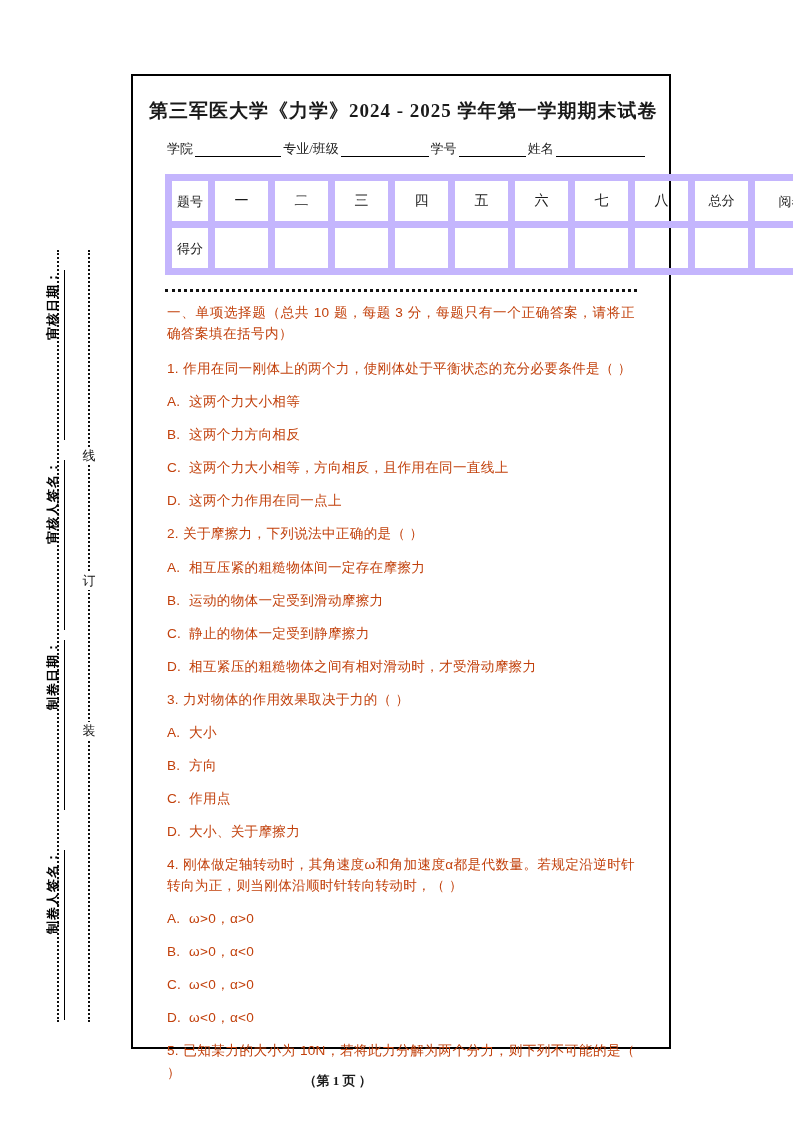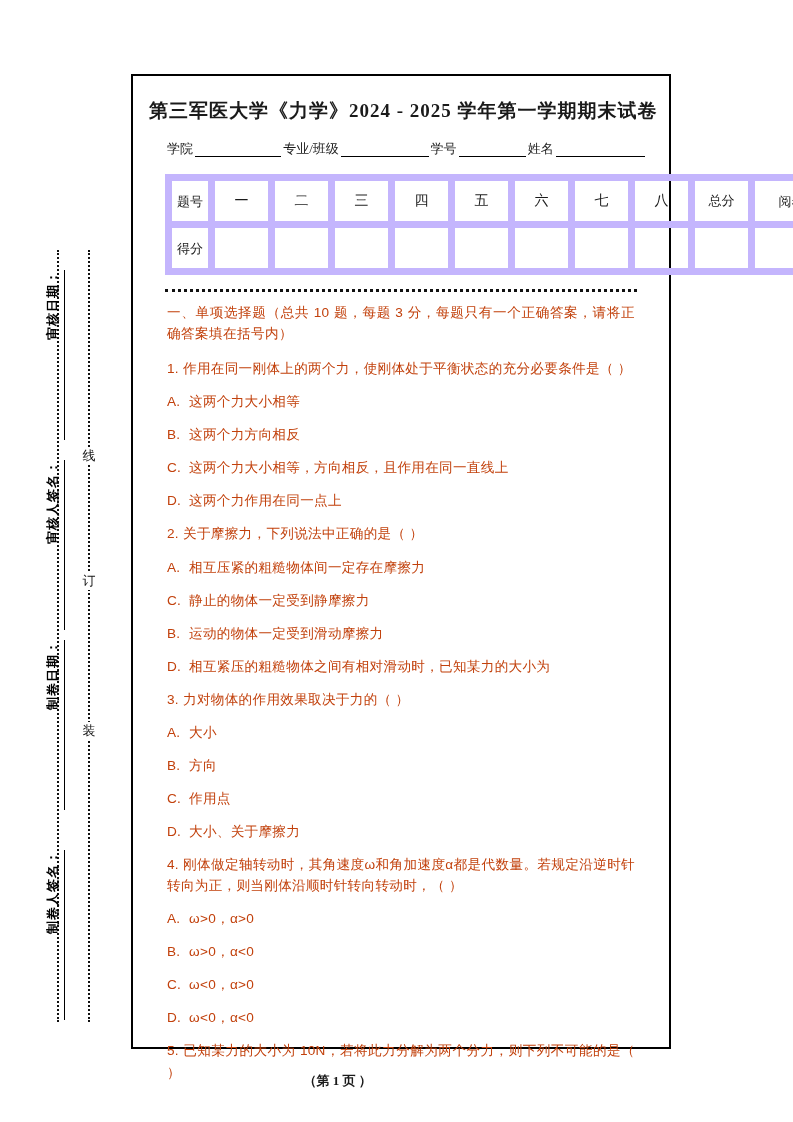--- a/index.html
+++ b/index.html
@@ -253,23 +253,23 @@
       <div class="section-head">一、单项选择题（总共 10 题，每题 3 分，每题只有一个正确答案，请将正确答案填在括号内）</div>
 
       <div class="q-stem">1. 作用在同一刚体上的两个力，使刚体处于平衡状态的充分必要条件是（  ）</div>
       <div class="q-opt"><span class="opt-key">A.</span><span>这两个力大小相等</span></div>
       <div class="q-opt"><span class="opt-key">B.</span><span>这两个力方向相反</span></div>
       <div class="q-opt"><span class="opt-key">C.</span><span>这两个力大小相等，方向相反，且作用在同一直线上</span></div>
       <div class="q-opt"><span class="opt-key">D.</span><span>这两个力作用在同一点上</span></div>
 
       <div class="q-stem">2. 关于摩擦力，下列说法中正确的是（  ）</div>
       <div class="q-opt"><span class="opt-key">A.</span><span>相互压紧的粗糙物体间一定存在摩擦力</span></div>
+      <div class="q-opt"><span class="opt-key">B.</span><span>运动的物体一定受到滑动摩擦力</span></div>
       <div class="q-opt"><span class="opt-key">C.</span><span>静止的物体一定受到静摩擦力</span></div>
-      <div class="q-opt"><span class="opt-key">B.</span><span>运动的物体一定受到滑动摩擦力</span></div>
-      <div class="q-opt"><span class="opt-key">D.</span><span>相互紧压的粗糙物体之间有相对滑动时，已知某力的大小为</span></div>
+      <div class="q-opt"><span class="opt-key">D.</span><span>相互紧压的粗糙物体之间有相对滑动时，才受滑动摩擦力</span></div>
 
       <div class="q-stem">3. 力对物体的作用效果取决于力的（  ）</div>
       <div class="q-opt"><span class="opt-key">A.</span><span>大小</span></div>
       <div class="q-opt"><span class="opt-key">B.</span><span>方向</span></div>
       <div class="q-opt"><span class="opt-key">C.</span><span>作用点</span></div>
       <div class="q-opt"><span class="opt-key">D.</span><span>大小、关于摩擦力</span></div>
 
       <div class="q-stem">4. 刚体做定轴转动时，其角速度ω和角加速度α都是代数量。若规定沿逆时针转向为正，则当刚体沿顺时针转向转动时，（  ）</div>
       <div class="q-opt"><span class="opt-key">A.</span><span>ω&gt;0，α&gt;0</span></div>
       <div class="q-opt"><span class="opt-key">B.</span><span>ω&gt;0，α&lt;0</span></div>

